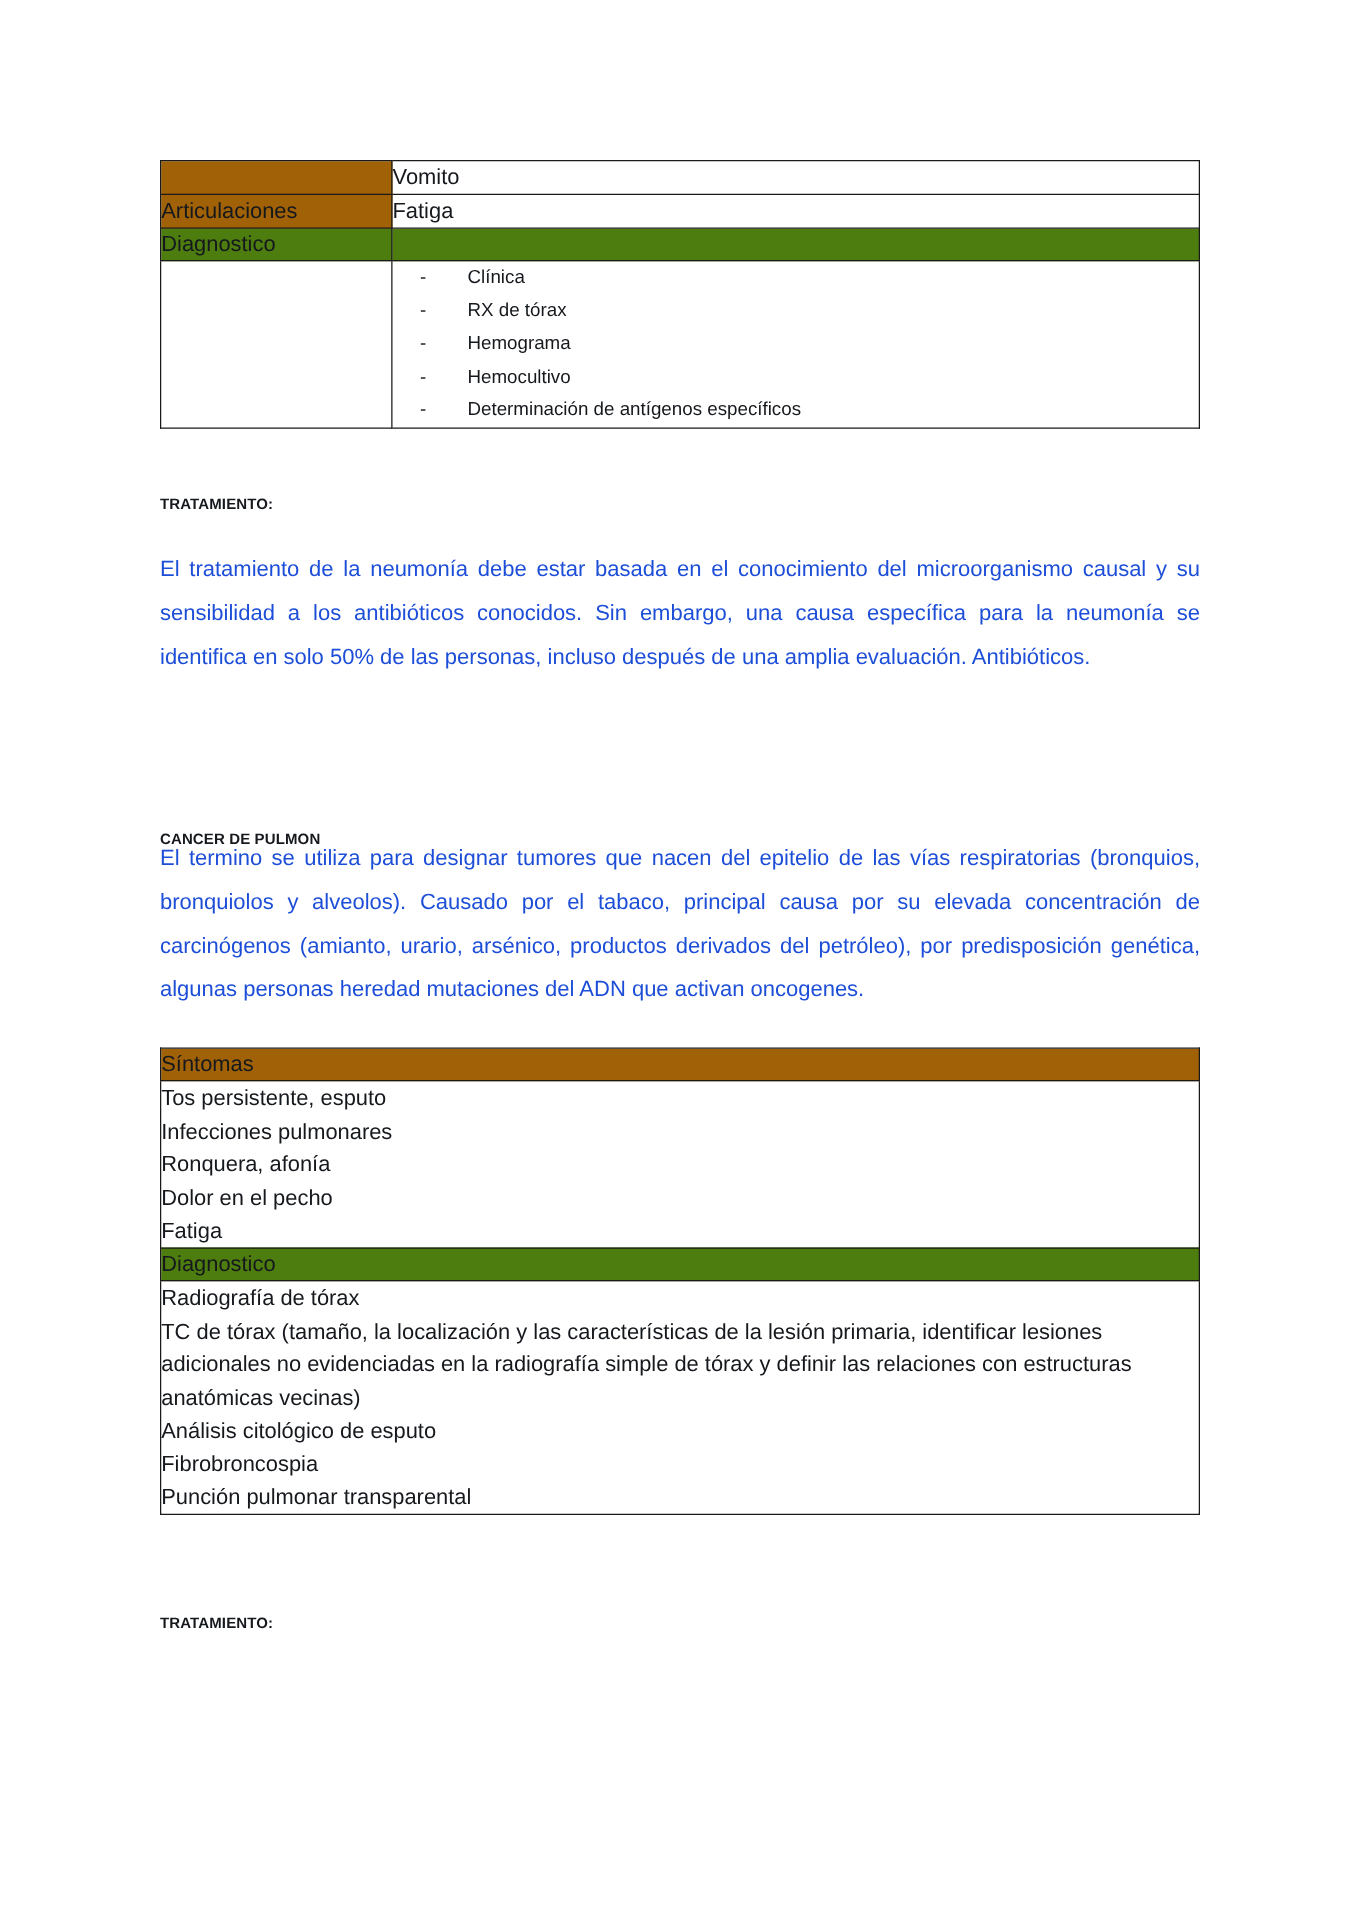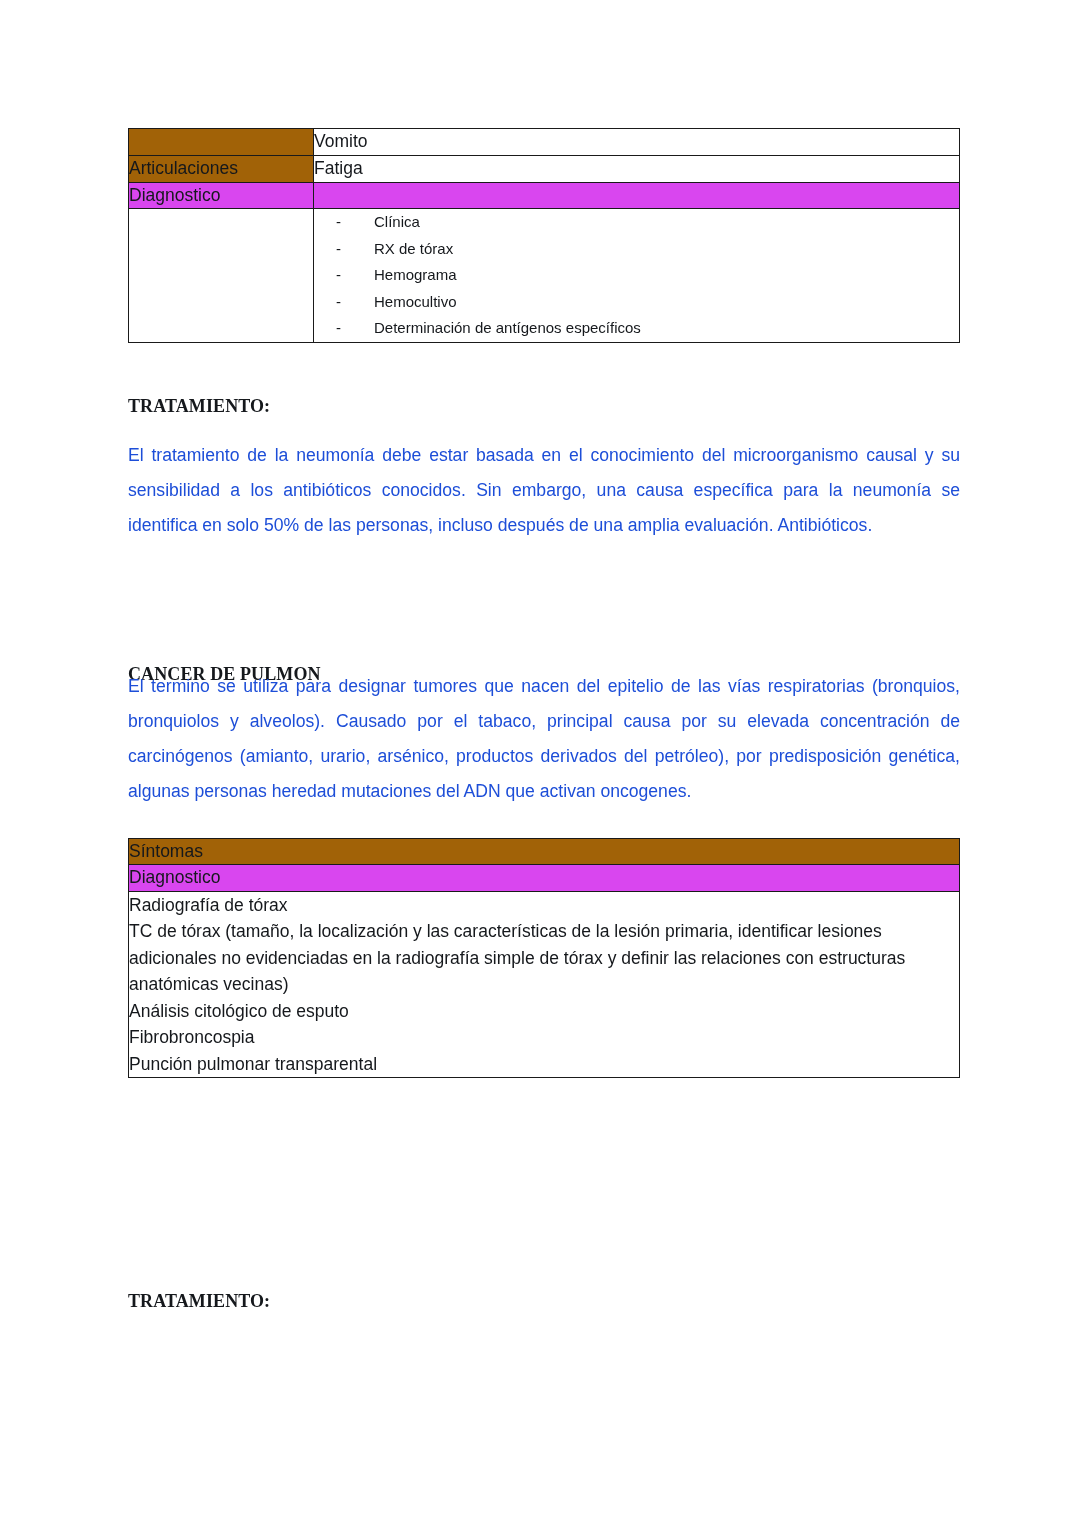--- a/index.html
+++ b/index.html
@@ -43,21 +43,21 @@
   }
 
   
   #table-sintomas-neumonia { position: absolute; left: 128px; top: 128px; border-radius: 17px; }
   #table-sintomas-neumonia col.c1 { width: 185px; }
   #table-sintomas-neumonia col.c2 { width: 646px; }
 
   .cell-pad { padding: 2px 8px 3px 10px; }
 
   td.fill-orange { background: #a16207; }
-  td.fill-green  { background: #d946ef; }
+  td.fill-green  { background: #4d7c0f; }
 
   .row-h-1 { height: 27px; }
   .row-h-2 { height: 27px; }
   .row-h-3 { height: 24px; }
 
   .bullet-cell {
     padding: 9px 8px 10px 0;
   }
   ul.dash-list {
     list-style: none;
@@ -99,25 +99,24 @@
   ul.plain-list li {
     font-size: 17.5px;
     line-height: 26.5px;
   }
   .diag-cell { padding-bottom: 42px; }
 
   
   .heading {
     position: absolute;
     left: 128px;
-    font-size: 18px;
+    font-size: 12px;
     font-weight: bold;
     letter-spacing: 0.1px;
     color: #15181c;
-    font-family: Liberation Serif, serif;
   }
   .para {
     position: absolute;
     left: 128px;
     width: 832px;
     font-size: 17.6px;
     line-height: 35px;
     text-align: justify;
     color: #1d4ed8;
   }
@@ -178,20 +177,31 @@
 
   <table class="doc-table" id="table-cancer">
     <colgroup>
         <col class="only">
       </colgroup>
     <tbody>
       <tr>
         <td class="fill-orange hdr-cell">Síntomas</td>
       </tr>
       <tr>
+        <td class="list-cell">
+          <ul class="plain-list">
+            <li>Tos persistente, esputo</li>
+            <li>Infecciones pulmonares</li>
+            <li>Ronquera, afonía</li>
+            <li>Dolor en el pecho</li>
+            <li>Fatiga</li>
+          </ul>
+        </td>
+      </tr>
+      <tr>
         <td class="fill-green hdr-cell">Diagnostico</td>
       </tr>
       <tr>
         <td class="list-cell diag-cell">
           <ul class="plain-list">
             <li>Radiografía de tórax</li>
             <li>TC de tórax (tamaño, la localización y las características de la lesión primaria, identificar lesiones adicionales no evidenciadas en la radiografía simple de tórax y definir las relaciones con estructuras anatómicas vecinas)</li>
             <li>Análisis citológico de esputo</li>
             <li>Fibrobroncospia</li>
             <li>Punción pulmonar transparental</li>

